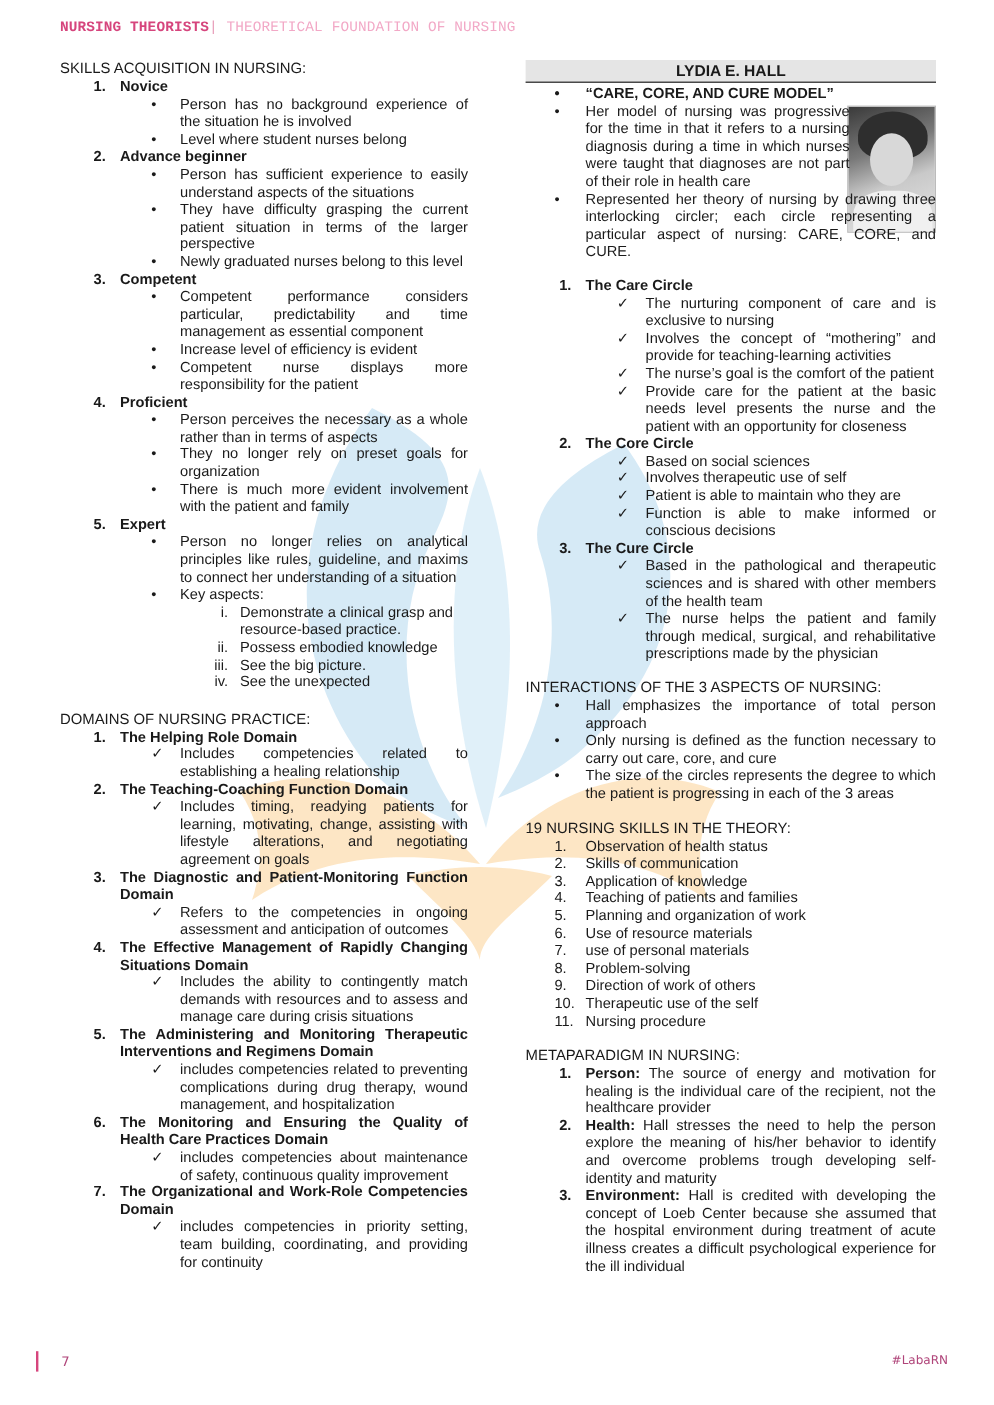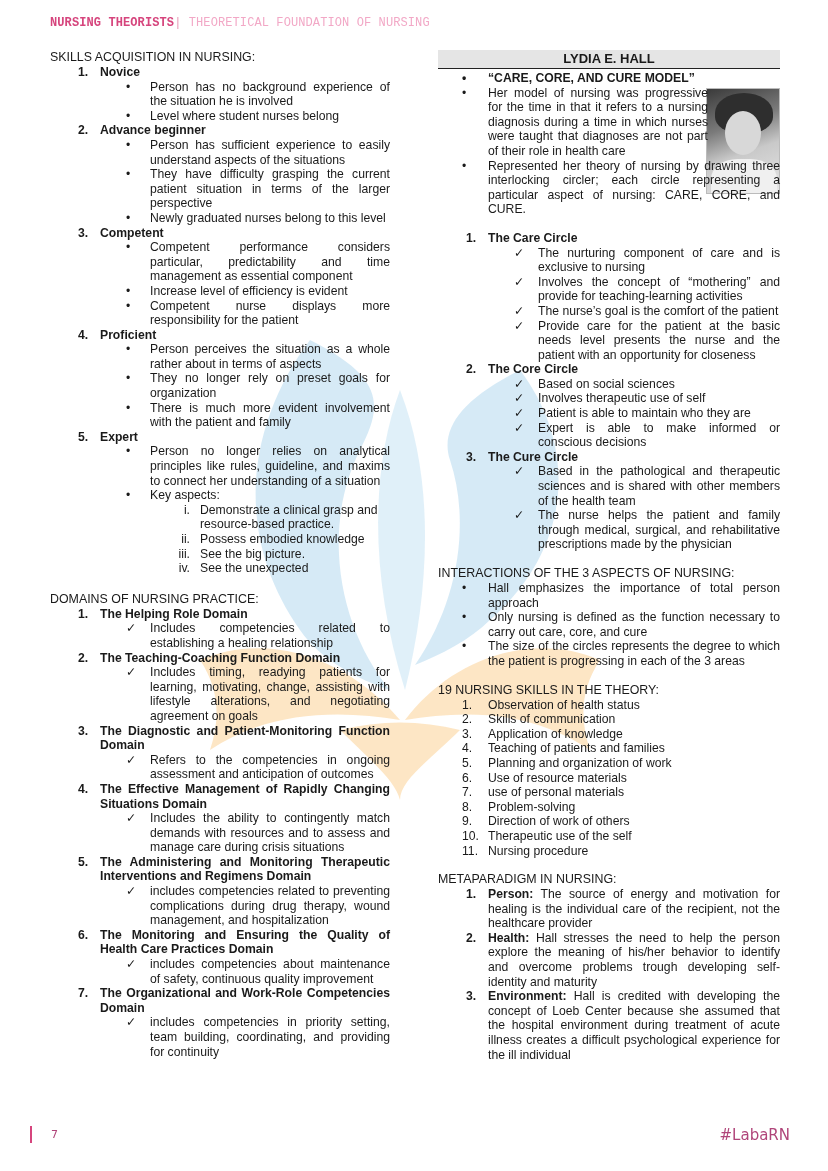--- a/index.html
+++ b/index.html
@@ -38,21 +38,21 @@
 
   .photo { position: absolute; right: 0; top: 38px; width: 74px; height: 106px; background: linear-gradient(160deg, #3a3a3a 0%, #7a7a7a 35%, #c9c9c9 60%, #e6e6e6 100%); border: 1px solid #bbb; overflow: hidden; }
   .photo .face { position: absolute; left: 18px; top: 22px; width: 36px; height: 44px; border-radius: 50%; background: #d8d8d8; }
   .photo .hair { position: absolute; left: 8px; top: 4px; width: 58px; height: 40px; border-radius: 50% 50% 40% 40%; background: #2e2e2e; }
   .photo .body { position: absolute; left: 4px; top: 70px; width: 66px; height: 50px; border-radius: 40% 40% 0 0; background: #f0f0f0; }
 
   .narrow { width: 255px; }
 
   .footer-bar { position: absolute; left: 30px; top: 1126px; width: 2px; height: 17px; background: #d6457d; }
   .footer-page { position: absolute; left: 51px; top: 1128px; font-family: "DejaVu Sans", sans-serif; font-size: 11px; color: #b0457a; }
-  .footer-tag { position: absolute; right: 38px; top: 1128px; font-family: "DejaVu Sans", sans-serif; font-size: 15px; color: #b0457a; }
+  .footer-tag { position: absolute; right: 38px; top: 1128px; font-family: "DejaVu Sans", sans-serif; font-size: 10px; color: #b0457a; }
 </style>
 </head>
 <body>
 
 <div class="header">
   <span class="h-main">NURSING THEORISTS</span><span class="h-sep">|</span>
   <span class="h-sub">THEORETICAL FOUNDATION OF NURSING</span>
 </div>
 
 <svg class="watermark" viewBox="0 0 420 470">
@@ -87,21 +87,21 @@
     <span class="title">Competent</span>
   </div>
   <div class="sub-item"><span class="mark">•</span><span>Competent performance considers particular, predictability and time management as essential component</span></div>
   <div class="sub-item"><span class="mark">•</span><span>Increase level of efficiency is evident</span></div>
   <div class="sub-item"><span class="mark">•</span><span>Competent nurse displays more responsibility for the patient</span></div>
 
   <div class="num-item">
     <span class="num">4.</span>
     <span class="title">Proficient</span>
   </div>
-  <div class="sub-item"><span class="mark">•</span><span>Person perceives the situation as a whole rather about in terms of aspects</span></div>
+  <div class="sub-item"><span class="mark">•</span><span>Person perceives the necessary as a whole rather than in terms of aspects</span></div>
   <div class="sub-item"><span class="mark">•</span><span>They no longer rely on preset goals for organization</span></div>
   <div class="sub-item"><span class="mark">•</span><span>There is much more evident involvement with the patient and family</span></div>
 
   <div class="num-item">
     <span class="num">5.</span>
     <span class="title">Expert</span>
   </div>
   <div class="sub-item"><span class="mark">•</span><span>Person no longer relies on analytical principles like rules, guideline, and maxims to connect her understanding of a situation</span></div>
   <div class="sub-item"><span class="mark">•</span><span>Key aspects:</span></div>
   <div class="roman-item"><span class="mark">i.</span><span>Demonstrate a clinical grasp and resource-based practice.</span></div>
@@ -153,21 +153,21 @@
   <div class="num-item"><span class="num">1.</span><span class="title">The Care Circle</span></div>
   <div class="sub-item"><span class="mark">✓</span><span>The nurturing component of care and is exclusive to nursing</span></div>
   <div class="sub-item"><span class="mark">✓</span><span>Involves the concept of “mothering” and provide for teaching-learning activities</span></div>
   <div class="sub-item"><span class="mark">✓</span><span>The nurse’s goal is the comfort of the patient</span></div>
   <div class="sub-item"><span class="mark">✓</span><span>Provide care for the patient at the basic needs level presents the nurse and the patient with an opportunity for closeness</span></div>
 
   <div class="num-item"><span class="num">2.</span><span class="title">The Core Circle</span></div>
   <div class="sub-item"><span class="mark">✓</span><span>Based on social sciences</span></div>
   <div class="sub-item"><span class="mark">✓</span><span>Involves therapeutic use of self</span></div>
   <div class="sub-item"><span class="mark">✓</span><span>Patient is able to maintain who they are</span></div>
-  <div class="sub-item"><span class="mark">✓</span><span>Expert is able to make informed or conscious decisions</span></div>
+  <div class="sub-item"><span class="mark">✓</span><span>Function is able to make informed or conscious decisions</span></div>
 
   <div class="num-item"><span class="num">3.</span><span class="title">The Cure Circle</span></div>
   <div class="sub-item"><span class="mark">✓</span><span>Based in the pathological and therapeutic sciences and is shared with other members of the health team</span></div>
   <div class="sub-item"><span class="mark">✓</span><span>The nurse helps the patient and family through medical, surgical, and rehabilitative prescriptions made by the physician</span></div>
 
   <div class="gap" style="height:14px"></div>
 
   <div class="sec-title">INTERACTIONS OF THE 3 ASPECTS OF NURSING:</div>
   <div class="bullet-item"><span class="mark">•</span><span>Hall emphasizes the importance of total person approach</span></div>
   <div class="bullet-item"><span class="mark">•</span><span>Only nursing is defined as the function necessary to carry out care, core, and cure</span></div>

